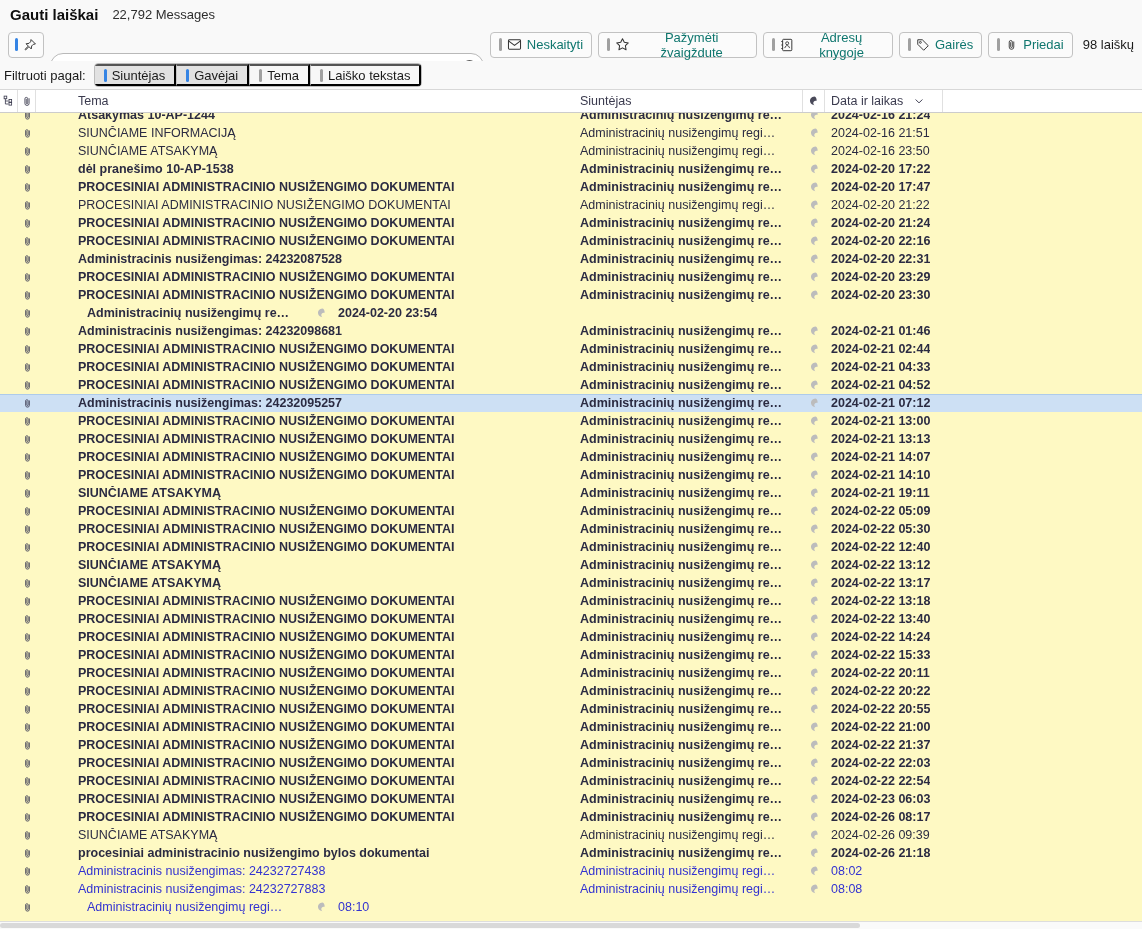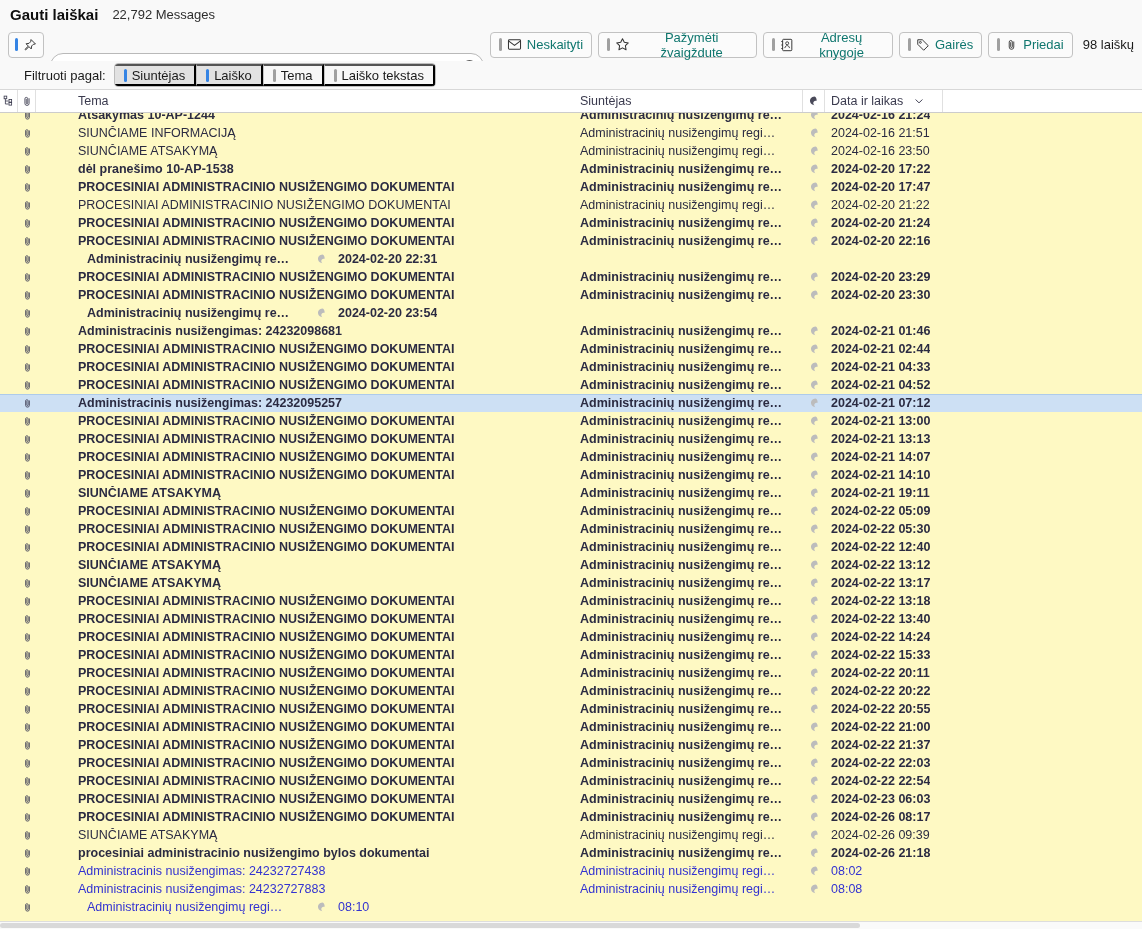--- a/index.html
+++ b/index.html
@@ -43,21 +43,21 @@
     flex:1; border:none; outline:none; font-size:13px; color:#1c1c1c;
     font-family:"Liberation Sans", sans-serif; background:transparent; padding:0;
   }
   .clear-btn { display:inline-flex; border:none; background:transparent; padding:0; cursor:default; }
 
   .result-count { font-size:13px; color:#1a1a1a; margin-left:4px; white-space:nowrap; }
 
   
   .filterbar {
     height:29px; background:#f9f9f9; display:flex; align-items:center;
-    padding:0 24px; gap:8px; flex:none; border-bottom:1px solid #d8d8d8;
+    padding:0 4px; gap:8px; flex:none; border-bottom:1px solid #d8d8d8;
   }
   .filter-label { font-size:13px; color:#1a1a1a; }
   .seg-group { display:inline-flex; border:1px solid #bdbdbd; border-radius:4px; overflow:hidden; height:24px; }
   .seg {
     display:inline-flex; align-items:center; gap:5px; padding:0 9px;
     font-size:13px; color:#1a1a1a; background:#f7f7f7; border-left:1px solid #c4c4c4; cursor:default;
   }
   .seg:first-child { border-left:none; }
   .seg.active { background:#e2e2e2; }
 
@@ -203,21 +203,21 @@
 
   <div class="filterbar">
     <span class="filter-label">Filtruoti pagal:</span>
     <div class="seg-group">
       <button class="seg active">
         <span class="pill blue"></span>
         <span>Siuntėjas</span>
       </button>
       <button class="seg active">
         <span class="pill blue"></span>
-        <span>Laiško</span>
+        <span>Gavėjai</span>
       </button>
       <button class="seg">
         <span class="pill"></span>
         <span>Tema</span>
       </button>
       <button class="seg">
         <span class="pill"></span>
         <span>Laiško tekstas</span>
       </button>
     </div>
@@ -393,20 +393,21 @@
       <span class="cell date-cell">2024-02-20 22:16</span>
     </div>
       <div class="row unread">
       <span class="cell thread-cell"></span>
       <span class="cell clip-cell">
         <svg width="11" height="13" viewBox="0 0 16 16">
             <path d="M10.8 4.2v6.3a2.8 2.8 0 0 1-5.6 0V4.4a1.9 1.9 0 0 1 3.8 0v5.8a1 1 0 0 1-2 0V5" fill="none" stroke="currentColor" stroke-width="1.2" stroke-linecap="round"></path>
           </svg>
       </span>
       <span class="cell indent-cell"></span>
+      <span class="cell subject-cell">Administracinis nusižengimas: 24232087528</span>
       <span class="cell sender-cell">Administracinių nusižengimų re…</span>
       <span class="cell junk-cell">
         <svg width="11" height="12" viewBox="0 0 16 16">
             <path d="M9.5 1.5C5 2 2.4 5 3 8.7c.5 3 3 5.3 6.3 5.3-1.7-1.4-2.1-3.4-1-5 1-1.4 2.7-1.8 4.3-1.2C12.7 4.3 11.6 2.4 9.5 1.5z" fill="currentColor"></path>
           </svg>
       </span>
       <span class="cell date-cell">2024-02-20 22:31</span>
     </div>
       <div class="row unread">
       <span class="cell thread-cell"></span>

